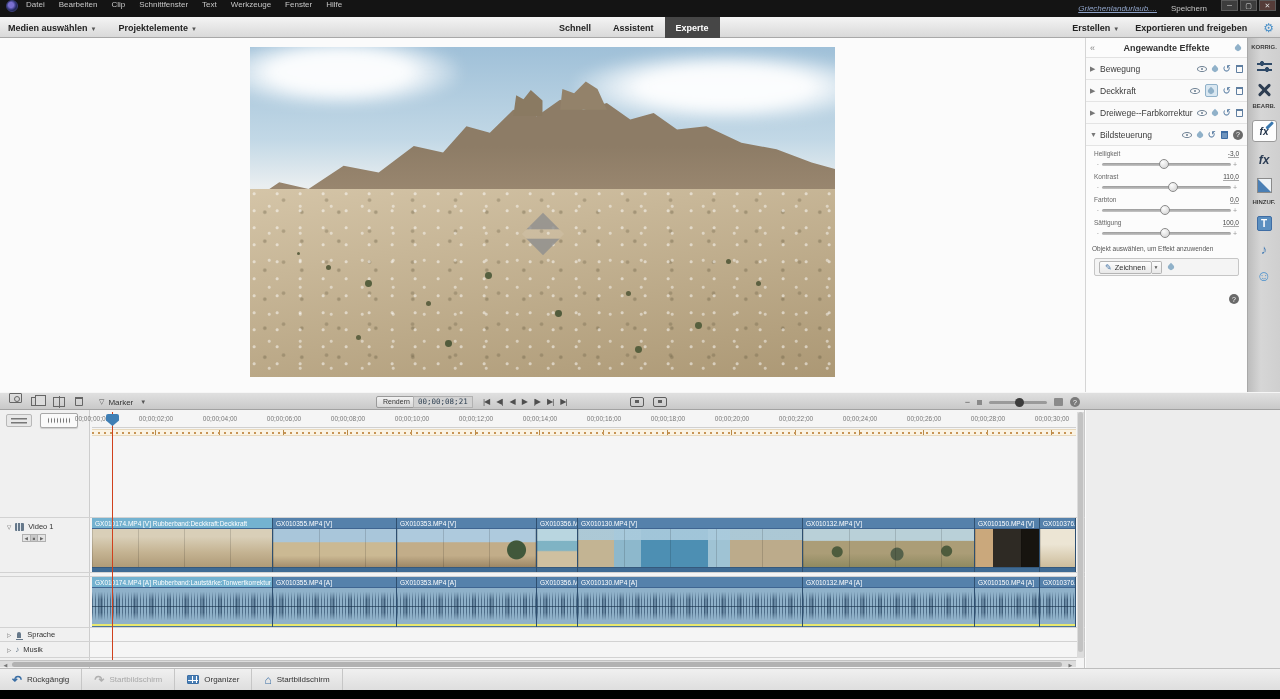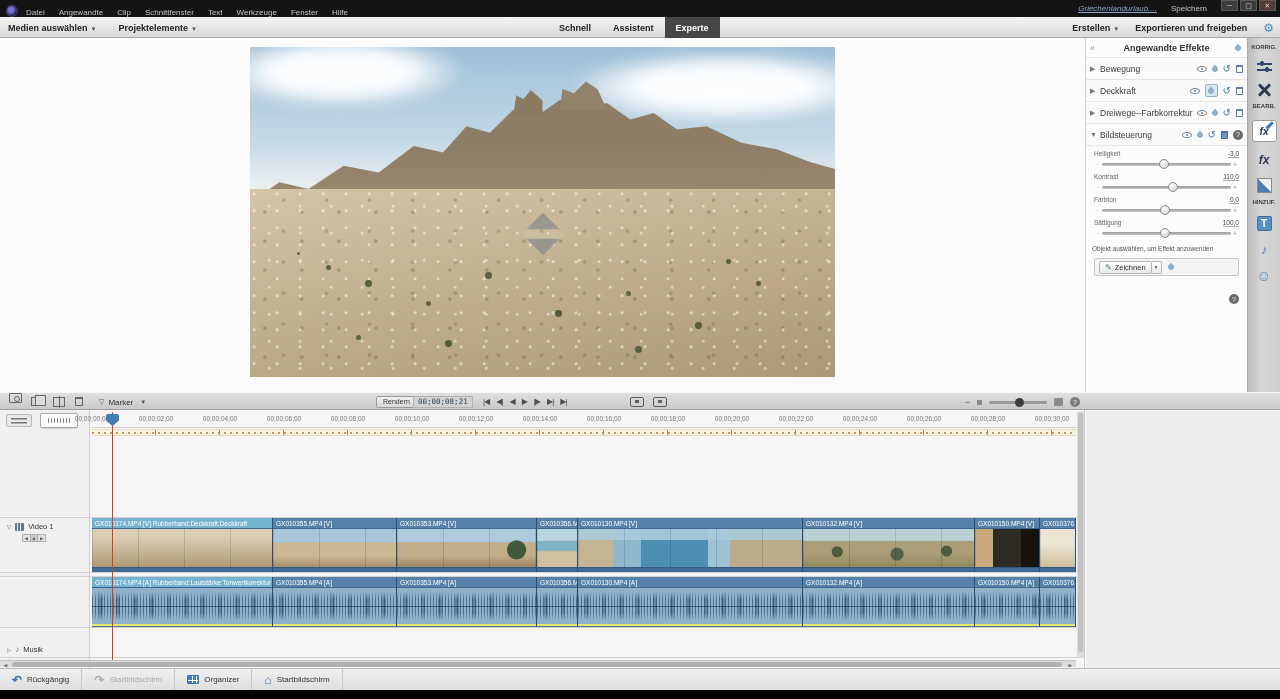--- a/index.html
+++ b/index.html
@@ -2,21 +2,21 @@
 <html><head>
 <meta charset="utf-8">
 <style>
   * { box-sizing: border-box; margin: 0; padding: 0; }
   html,body { width:1280px; height:699px; overflow:hidden; background:#000;
     font-family:"Liberation Sans", sans-serif; }
   .screen { position:relative; width:1280px; height:699px; background:#fbfbfb; overflow:hidden; }
 
   
   .titlebar { position:absolute; left:0; top:0; width:1280px; height:17px; background:#141414;
-    display:flex; align-items:flex-end; color:#c6c6c6; font-size:8px; }
+    display:flex; align-items:flex-start; color:#c6c6c6; font-size:8px; }
   .app-logo { width:12px; height:12px; border-radius:50%; margin:0 8px 0 6px;
     background:radial-gradient(circle at 40% 40%, #7a6fd0 0 30%, #2a2f6e 60%, #141414 90%); border:1px solid #3a3f7a;}
   .menus { display:flex; gap:14px; }
   .menus span { cursor:default; }
   .tb-right { position:absolute; right:4px; top:0; height:17px; display:flex; align-items:center; gap:14px; }
   .doc-title { font-style:italic; color:#8fa3c8;text-decoration:underline; }
   .save-lbl { color:#c6c6c6; }
   .winbtns { display:flex; gap:2px; align-items:flex-start; height:17px; }
   .winbtn { width:17px; height:11px; background:#3d3d3d; border:1px solid #5a5a5a; color:#d8d8d8;
     font-size:7px; line-height:9px; text-align:center; }
@@ -283,21 +283,21 @@
 </style>
 </head>
 <body>
 
 <div class="screen">
 
   <div class="titlebar">
     <div class="app-logo"></div>
     <nav class="menus" id="menubar">
         <span>Datei</span>
-        <span>Angewandte</span>
+        <span>Bearbeiten</span>
         <span>Clip</span>
         <span>Schnittfenster</span>
         <span>Text</span>
         <span>Werkzeuge</span>
         <span>Fenster</span>
         <span>Hilfe</span>
       </nav>
     <div class="tb-right">
       <span class="doc-title">Griechenlandurlaub....</span>
       <span class="save-lbl">Speichern</span>
@@ -654,20 +654,29 @@
             <div class="a-foot"></div>
           </div>
           <div class="clip" style="left: 948px; width: 36px;">
             <div class="clip-head">GX010376.MP4</div>
             <div class="a-wave"></div>
             <div class="a-foot"></div>
           </div>
         </div>
     </div>
 
+    <div class="track-row row-voice">
+      <div class="row-head">
+        <div class="rh-line" style="padding-top:2px;">
+          <span class="tri">▷</span>
+          <span class="i-mic"></span>
+          <span>Sprache</span>
+        </div>
+      </div>
+    </div>
 
     <div class="track-row row-music">
       <div class="row-head">
         <div class="rh-line" style="padding-top:3px;">
           <span class="tri">▷</span>
           <span class="i-note">♪</span>
           <span>Musik</span>
         </div>
       </div>
     </div>

